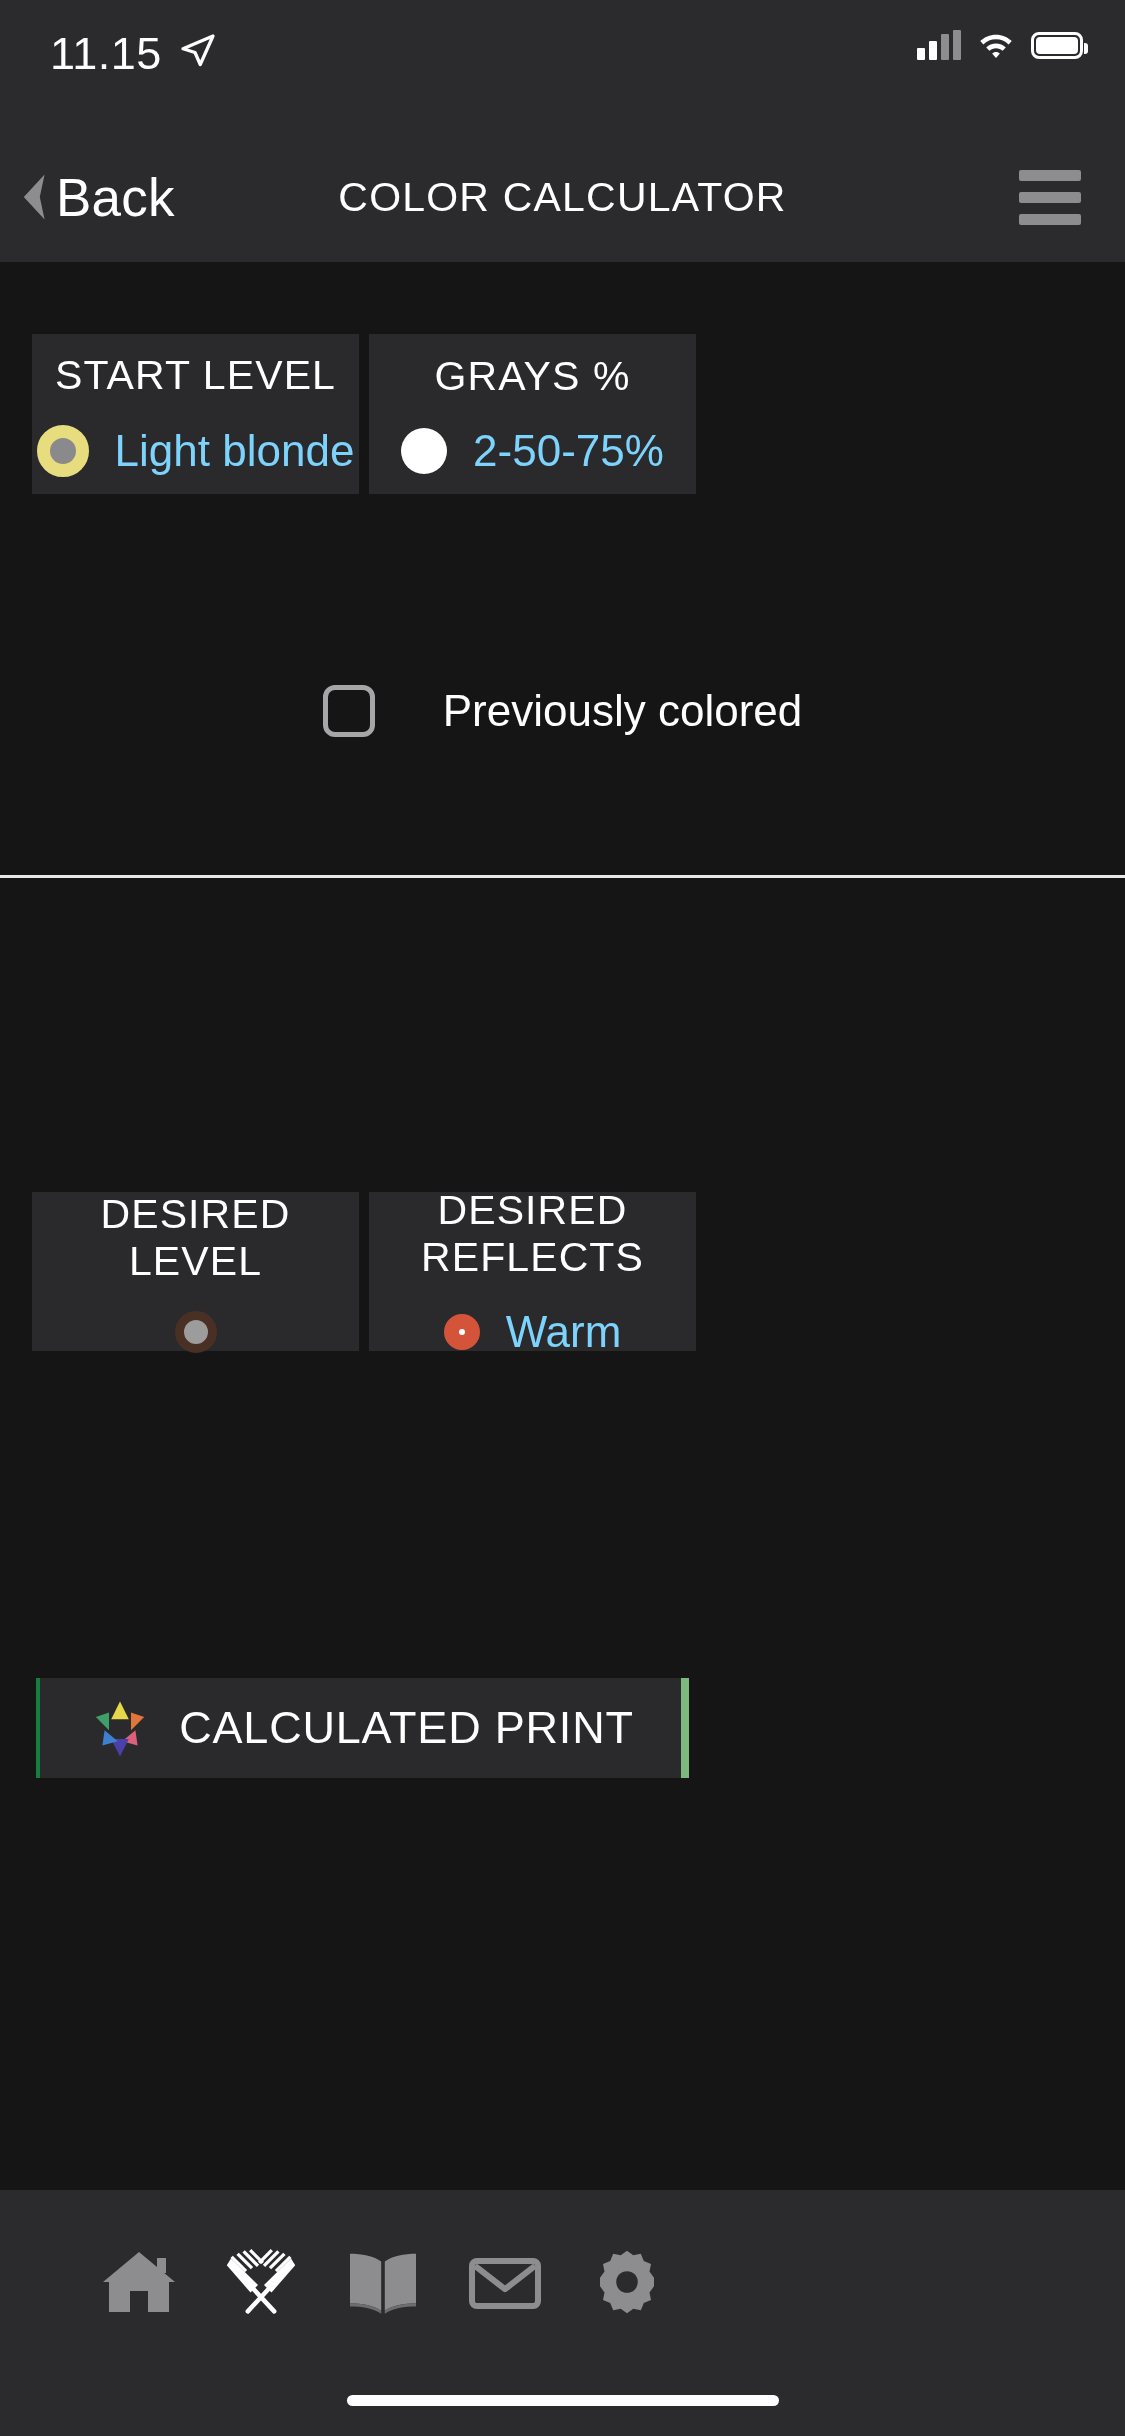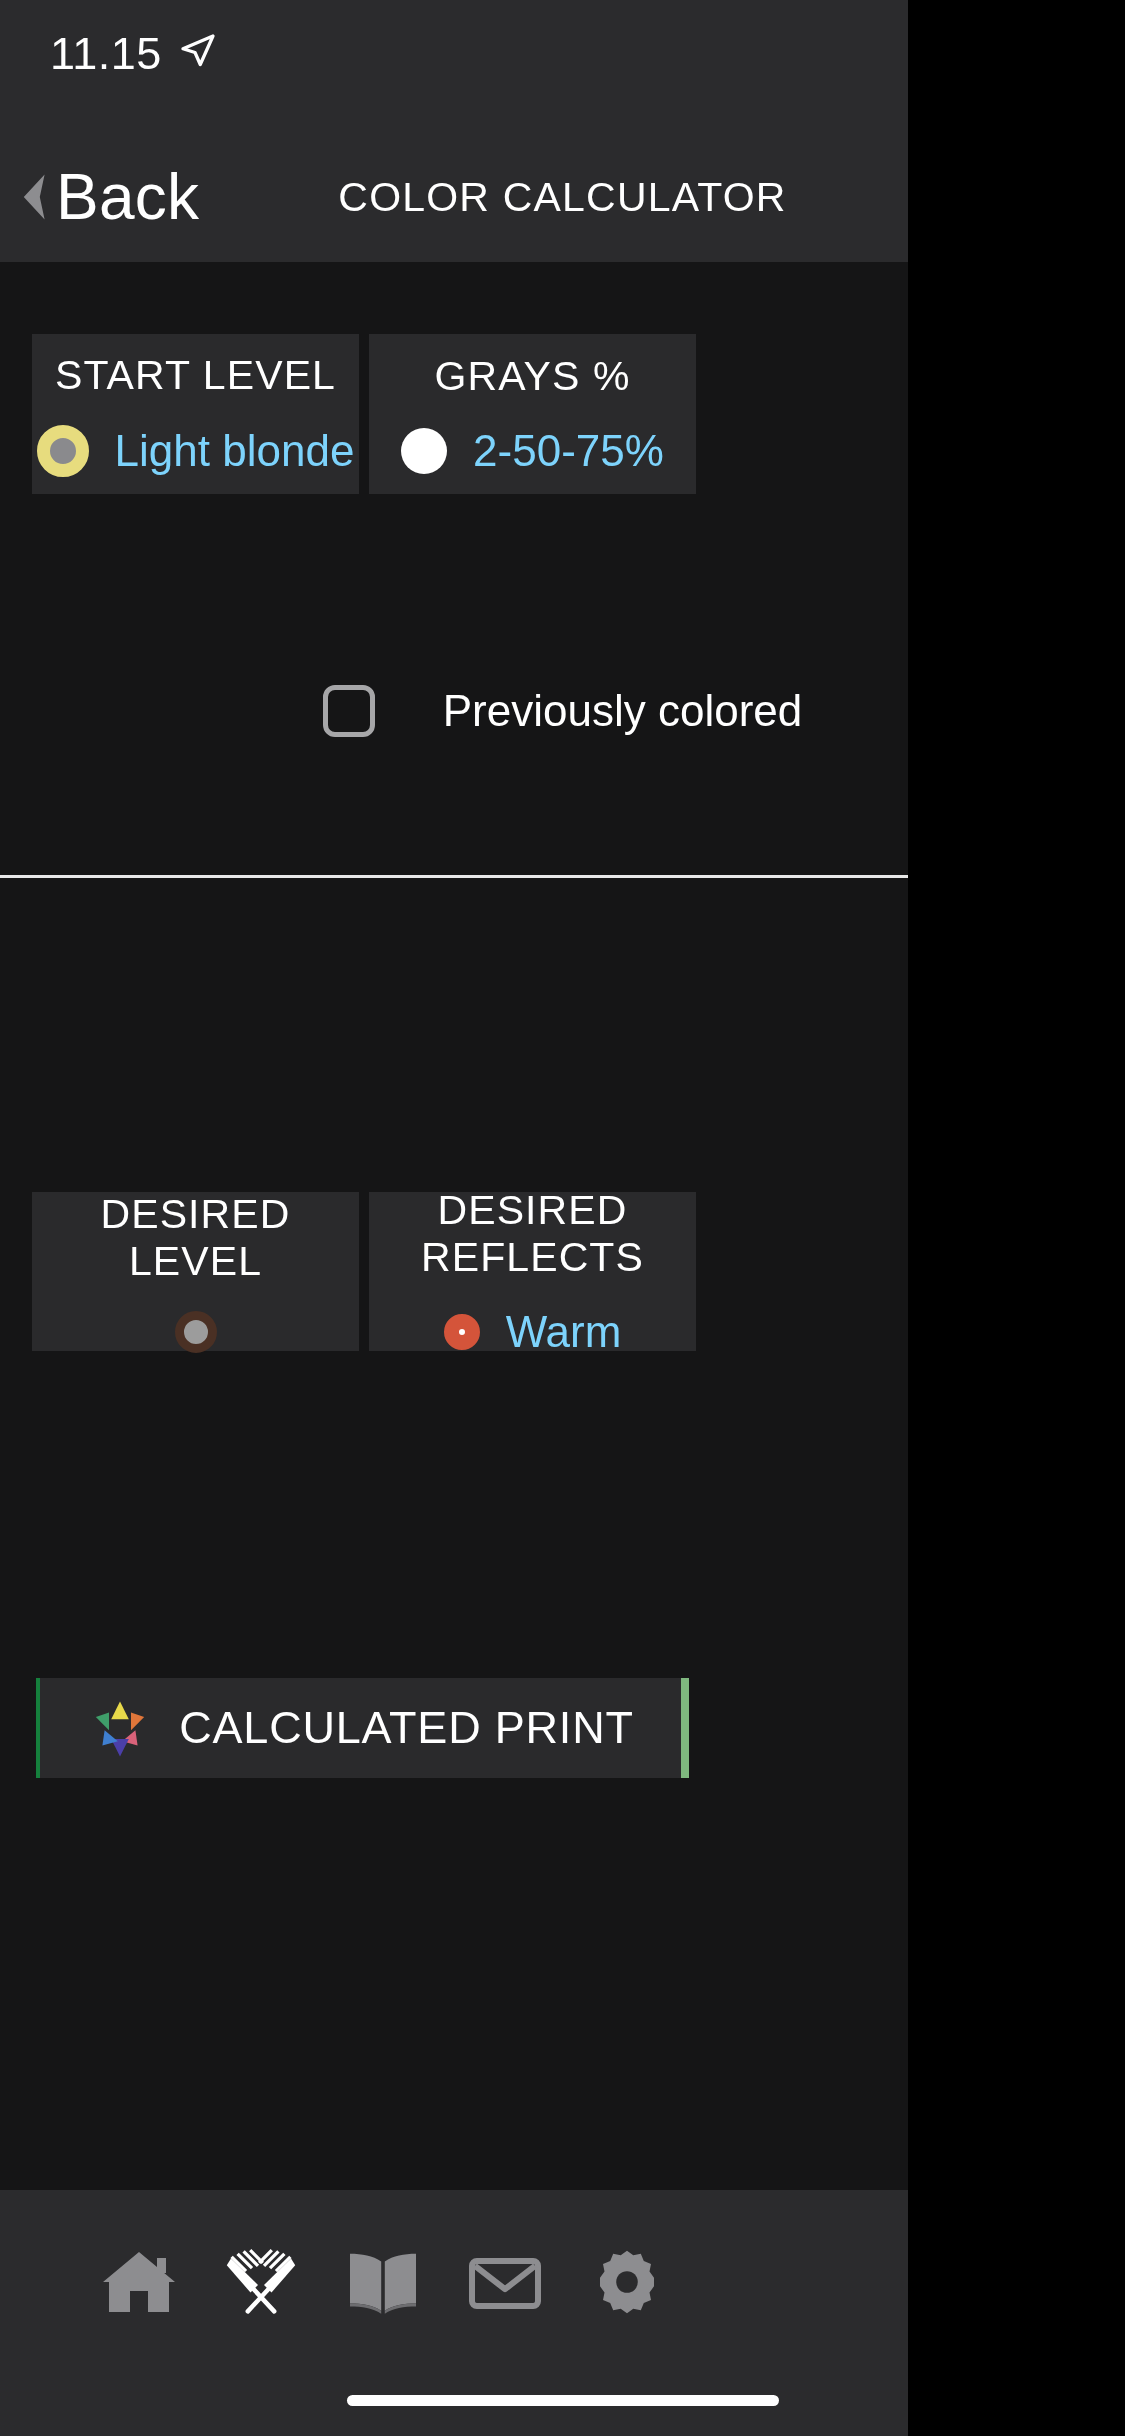--- a/index.html
+++ b/index.html
@@ -3,21 +3,21 @@
 <meta charset="utf-8">
 <style>
   * { margin:0; padding:0; box-sizing:border-box; }
   html, body {
     width:1125px; height:2436px;
     background:#000;
     font-family:"Liberation Sans", sans-serif;
     -webkit-font-smoothing:antialiased;
     overflow:hidden;
   }
-  .phone { position:relative; width:908px; height:2436px; background:#151516; overflow:hidden; }
+  .phone { position:relative; width:1125px; height:2436px; background:#151516; overflow:hidden; }
 
   
   .statusbar {
     position:absolute; top:0; left:0; width:1125px; height:132px;
     background:#2b2b2d;
   }
   .sb-time {
     position:absolute; left:50px; top:28px;
     color:#ffffff; font-size:45px; letter-spacing:0.5px;
   }
@@ -37,21 +37,21 @@
   
   .navbar {
     position:absolute; top:132px; left:0; width:1125px; height:130px;
     background:#2b2b2d;
   }
   .nav-back {
     position:absolute; left:10px; top:0; height:130px;
     display:flex; align-items:center; gap:4px; padding:0 18px 0 8px;
   }
   .chev { width:34px; height:48px; }
-  .nav-back span { color:#ffffff; font-size:64px; letter-spacing:0.2px; }
+  .nav-back span { color:#ffffff; font-size:53px; letter-spacing:0.2px; }
   .nav-title {
     position:absolute; left:0; top:0; width:1125px; height:130px;
     display:flex; align-items:center; justify-content:center;
     color:#ffffff; font-size:41px; letter-spacing:1.2px;
     pointer-events:none;
   }
   .nav-menu {
     position:absolute; right:32px; top:0; height:130px;
     display:flex; flex-direction:column; justify-content:center; gap:11px;
     padding:0 12px;

